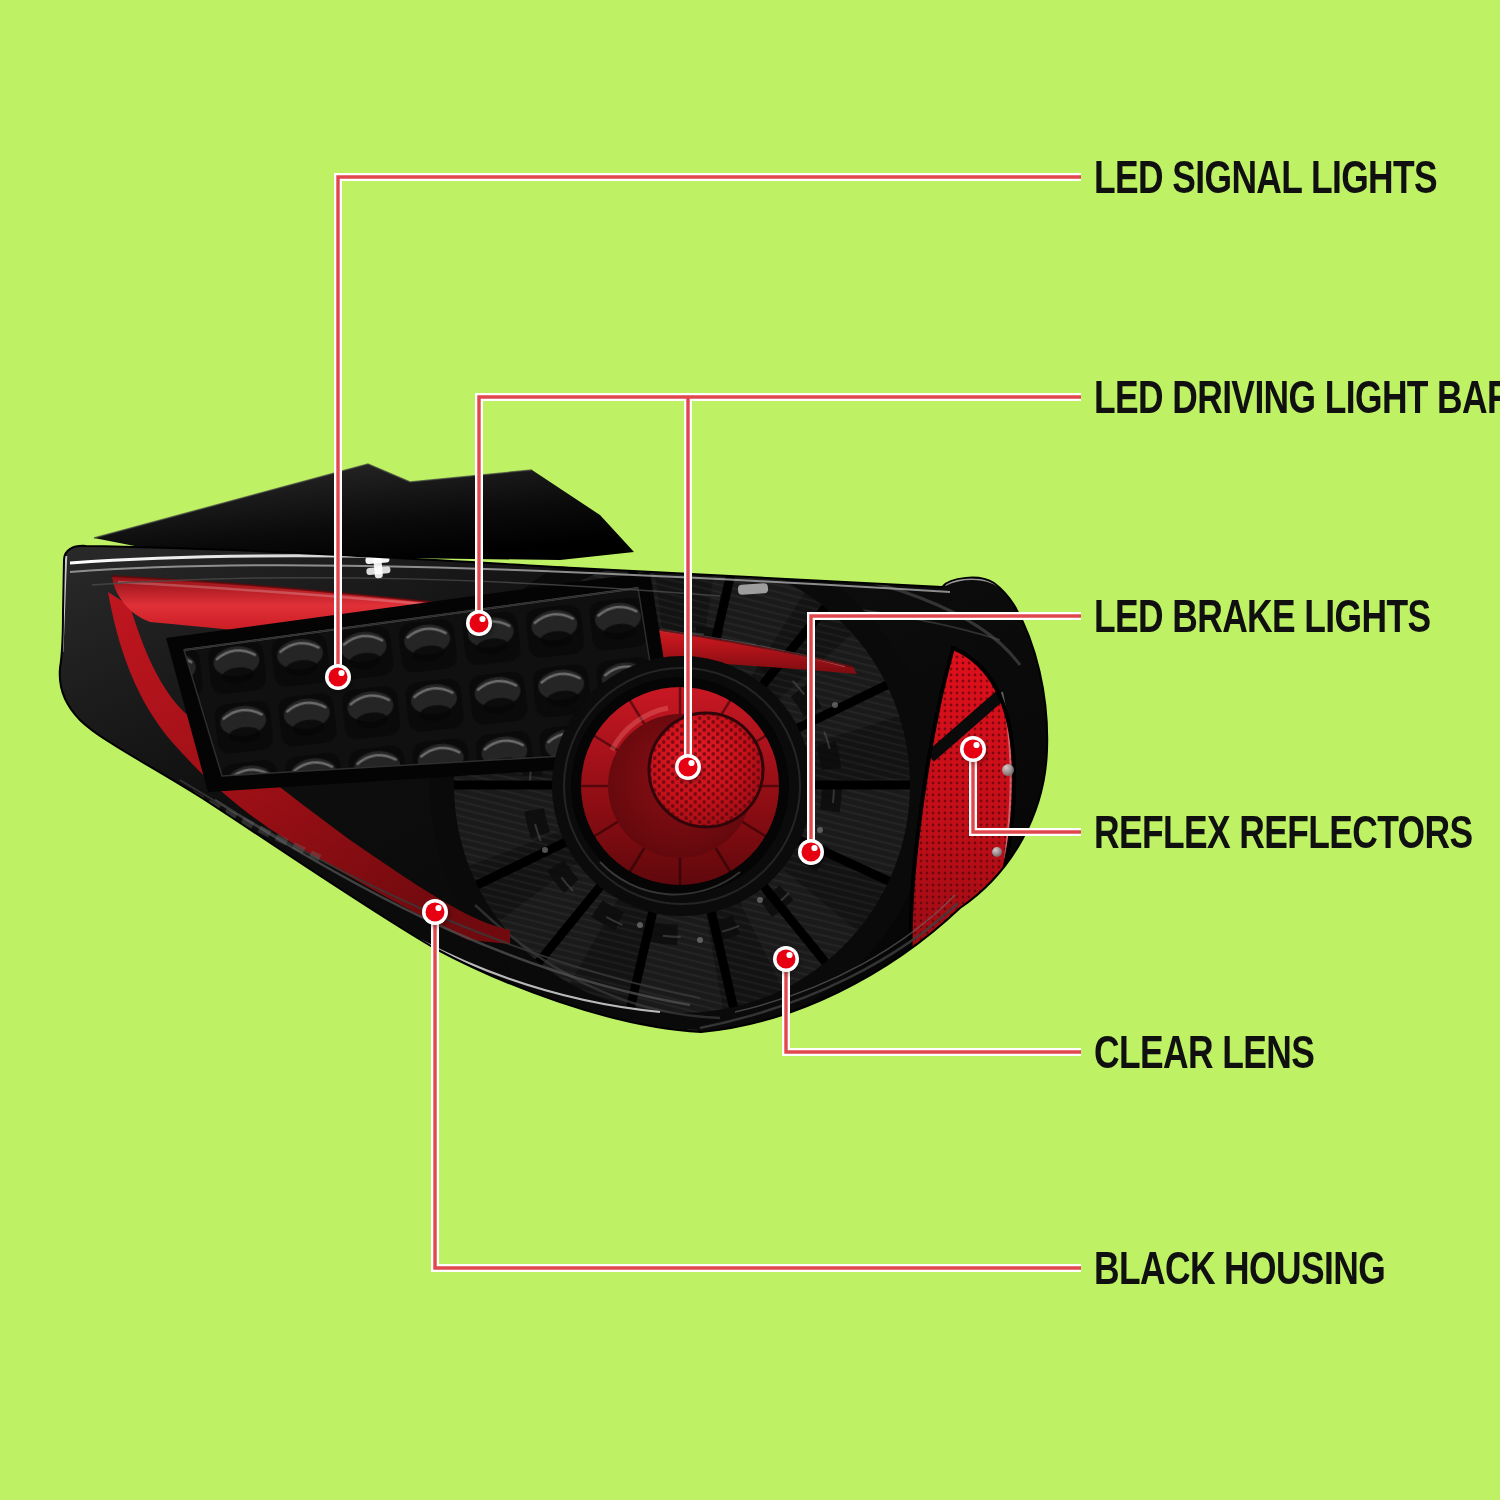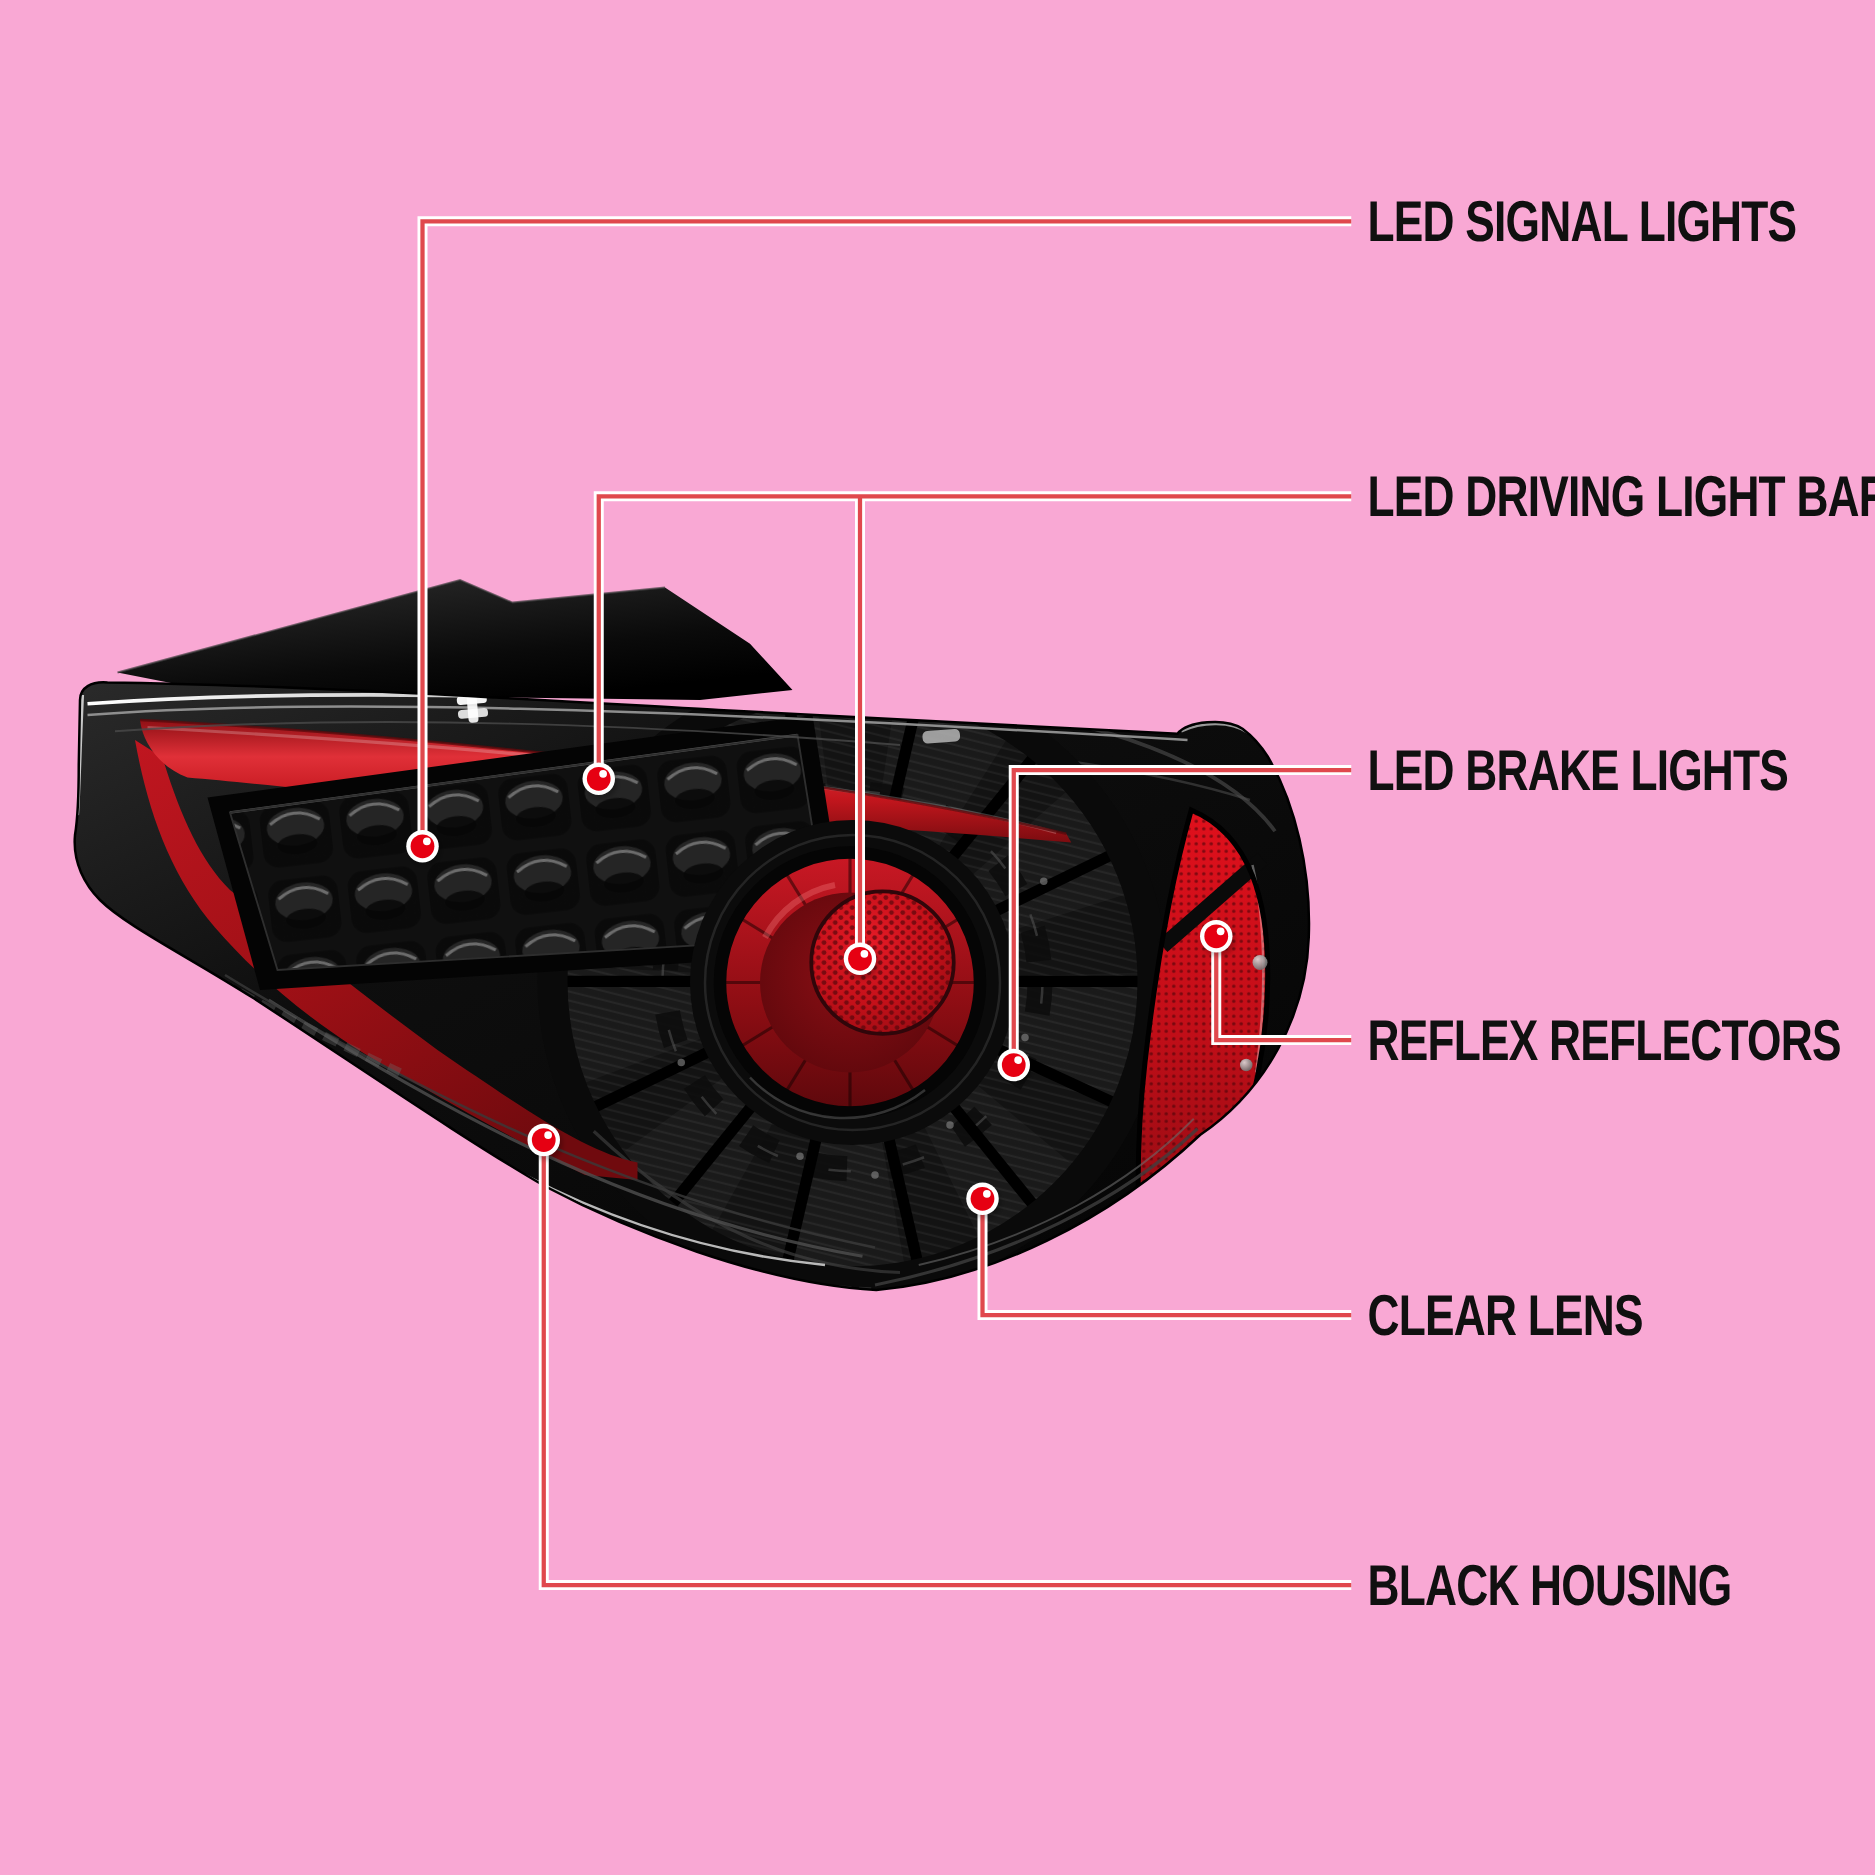--- a/index.html
+++ b/index.html
@@ -1,16 +1,16 @@
 <!DOCTYPE html>
 <html><head>
 <meta charset="utf-8">
 <style>
   html,body{margin:0;padding:0;background:#ffffff;}
-  .stage{position:relative;width:1500px;height:1500px;background:#f9a8d4;overflow:hidden;
+  .stage{position:relative;width:1500px;height:1500px;background:#bef264;overflow:hidden;
          font-family:"Liberation Sans", sans-serif;}
   .stage svg{position:absolute;left:0;top:0;}
   .callout-label{
     position:absolute;
     left:1094px;
     font-weight:700;
     font-size:46px;
     line-height:48px;
     color:#101010;
     letter-spacing:-0.8px;

